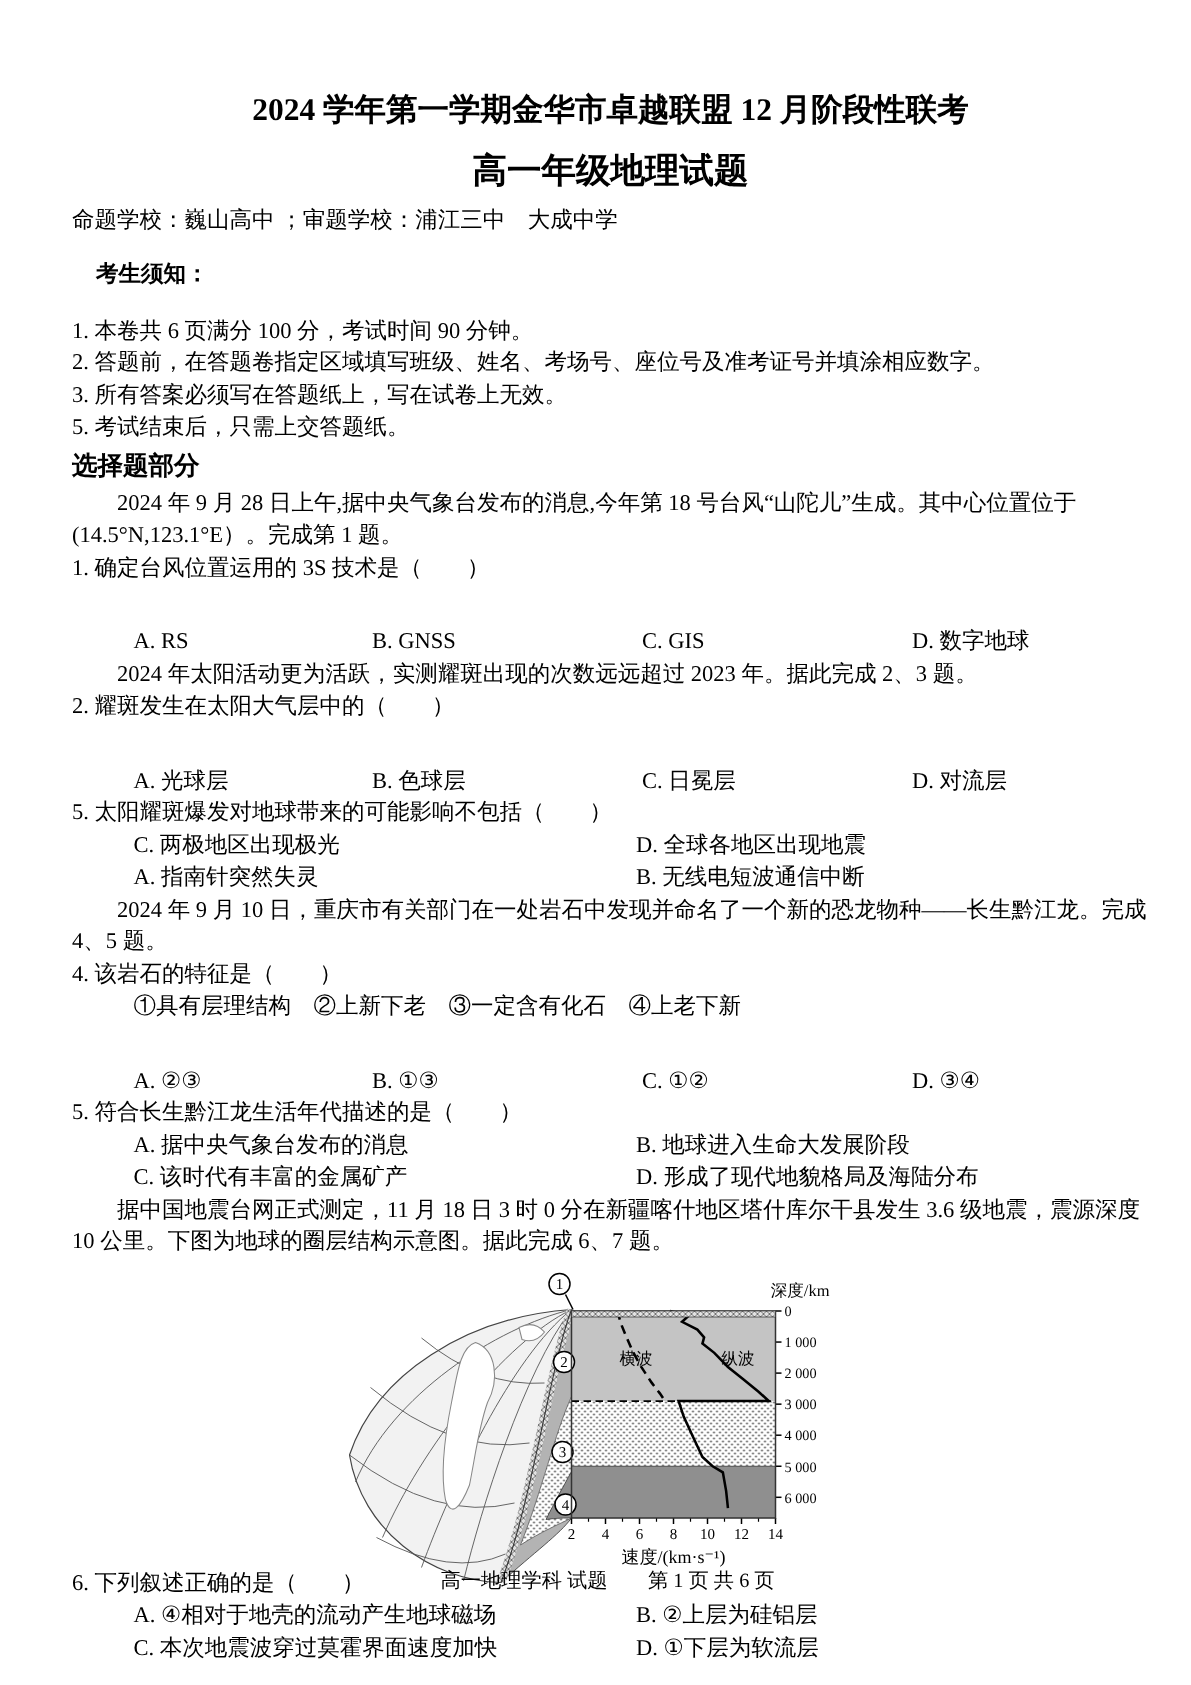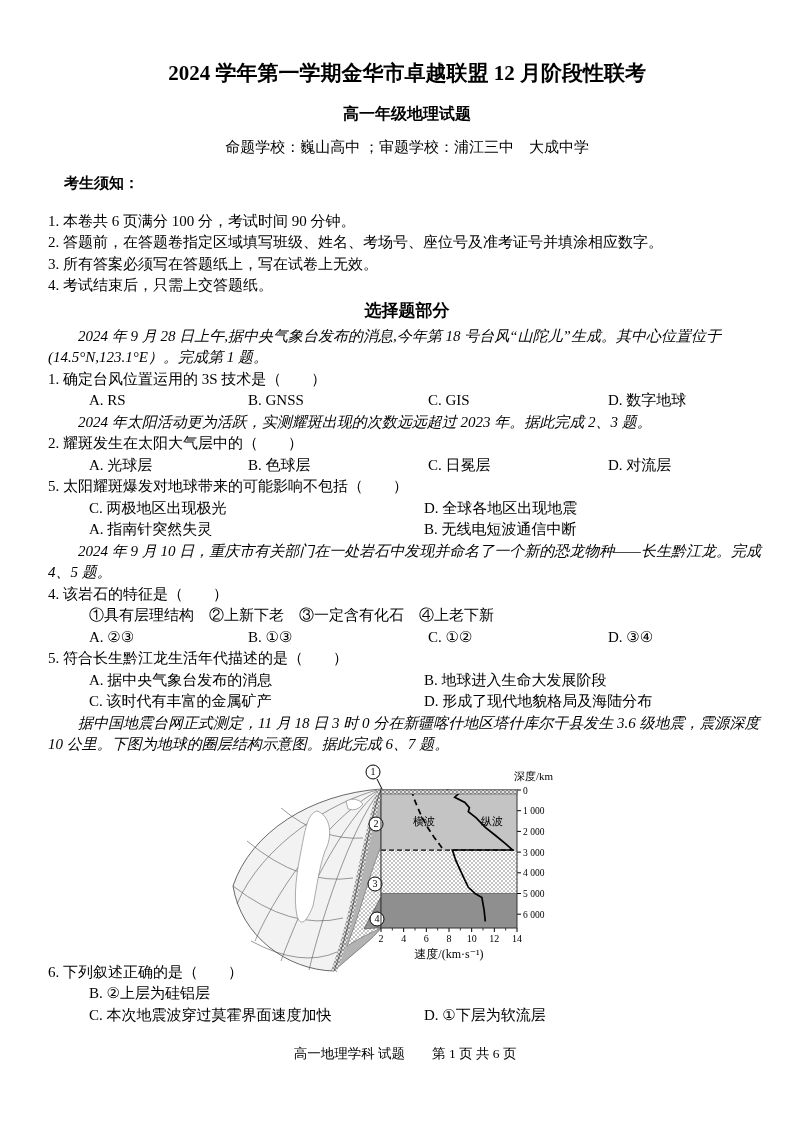--- a/index.html
+++ b/index.html
@@ -4,30 +4,30 @@
 <style>
   html,body { margin:0; padding:0; background:#fff; }
   .page {
     position:relative; width:794px; height:1123px; margin:0 auto;
     background:#fff; color:#000;
     font-family:"Liberation Serif","DejaVu Serif",serif;
     font-size:15px; overflow:hidden;
   }
   .content { padding:60px 28px 0 48px; }
   .exam-title { font-size:21px; font-weight:700; text-align:center; margin:0 0 16px 0; line-height:27px; }
-  .exam-subtitle { font-size:16px; font-weight:700; text-align:center; margin:0 0 12px 0; line-height:22px; }
-  .school-line { font-size:15px; text-align:center; margin:0 0 6px 0; line-height:20px; }
+  .exam-subtitle { font-size:23px; font-weight:700; text-align:center; margin:0 0 12px 0; line-height:22px; }
+  .school-line { font-size:15px; margin:0 0 6px 0; line-height:20px; }
   .notice-heading { font-size:15px; font-weight:700; margin:16px; line-height:21.5px; }
   .notice-item { margin:0; line-height:21.5px; }
-  .part-heading { font-size:17px; font-weight:700; text-align:center; margin:3px 0 4px 0; line-height:22px; }
+  .part-heading { font-size:17px; font-weight:700; text-align:left; margin:3px 0 4px 0; line-height:22px; }
   .section-heading { font-weight:700; margin:0; line-height:21.5px; text-align:justify; }
-  .intro { margin:0; line-height:21.5px; text-indent:2em; font-style:italic; }
+  .intro { margin:0; line-height:21.5px; text-indent:2em; }
   .stem { margin:0; line-height:21.5px; }
   .subline { margin:0; line-height:21.5px; padding-left:41px; }
-  .opts4 { display:grid; grid-template-columns:159px 180px 180px auto; padding-left:41px; line-height:21.5px; }
+  .opts4 { display:grid; grid-template-columns:159px 180px 180px auto; padding-left:41px; line-height:21.5px;margin-top:28px; }
   .opts2 { display:grid; grid-template-columns:335px auto; padding-left:41px; line-height:21.5px; }
   .figwrap { position:relative; height:206px; }
   .figwrap svg { position:absolute; left:173px; top:0; overflow:visible; }
   .fig-label { font-family:"Liberation Serif","DejaVu Serif",serif; }
   .page-footer { position:absolute; left:16px; right:0; top:1045px; text-align:center; font-size:13.5px; line-height:18px; }
   .page-footer .gap { display:inline-block; width:2em; }
 </style>
 </head>
 <body>
 
@@ -35,21 +35,21 @@
   <div class="content">
 
     <h1 class="exam-title">2024 学年第一学期金华市卓越联盟 12 月阶段性联考</h1>
     <h2 class="exam-subtitle">高一年级地理试题</h2>
     <p class="school-line">命题学校：巍山高中 ；审题学校：浦江三中　大成中学</p>
 
     <p class="notice-heading">考生须知：</p>
     <p class="notice-item">1. 本卷共 6 页满分 100 分，考试时间 90 分钟。</p>
     <p class="notice-item">2. 答题前，在答题卷指定区域填写班级、姓名、考场号、座位号及准考证号并填涂相应数字。</p>
     <p class="notice-item">3. 所有答案必须写在答题纸上，写在试卷上无效。</p>
-    <p class="notice-item">4. 考试结束后，只需上交答题纸。</p>
+    <p class="notice-item">5. 考试结束后，只需上交答题纸。</p>
 
     <p class="part-heading">选择题部分</p>
 
     <p class="intro">2024 年 9 月 28 日上午,据中央气象台发布的消息,今年第 18 号台风“山陀儿”生成。其中心位置位于(14.5°N,123.1°E）。完成第 1 题。</p>
     <p class="stem">1. 确定台风位置运用的 3S 技术是（　　）</p>
     <div class="opts4">
       <span>A. RS</span>
       <span>B. GNSS</span>
       <span>C. GIS</span>
       <span>D. 数字地球</span>
@@ -197,20 +197,21 @@
           <text class="fig-label" x="332" y="24" text-anchor="end" font-size="11">深度/km</text>
           <text class="fig-label" x="228" y="202" text-anchor="middle" font-size="12">速度/(km·s⁻¹)</text>
           <text class="fig-label" x="203" y="69" text-anchor="middle" font-size="11">横波</text>
           <text class="fig-label" x="271" y="69" text-anchor="middle" font-size="11">纵波</text>
         </g>
       </svg>
     </div>
 
     <p class="stem">6. 下列叙述正确的是（　　）</p>
     <div class="opts2">
+      <span>A. ④相对于地壳的流动产生地球磁场</span>
       <span>B. ②上层为硅铝层</span>
     </div>
     <div class="opts2">
       <span>C. 本次地震波穿过莫霍界面速度加快</span>
       <span>D. ①下层为软流层</span>
     </div>
   </div>
 
   <div class="page-footer">
     <span>高一地理学科 试题</span><span class="gap"></span><span>第 1 页 共 6 页</span>

